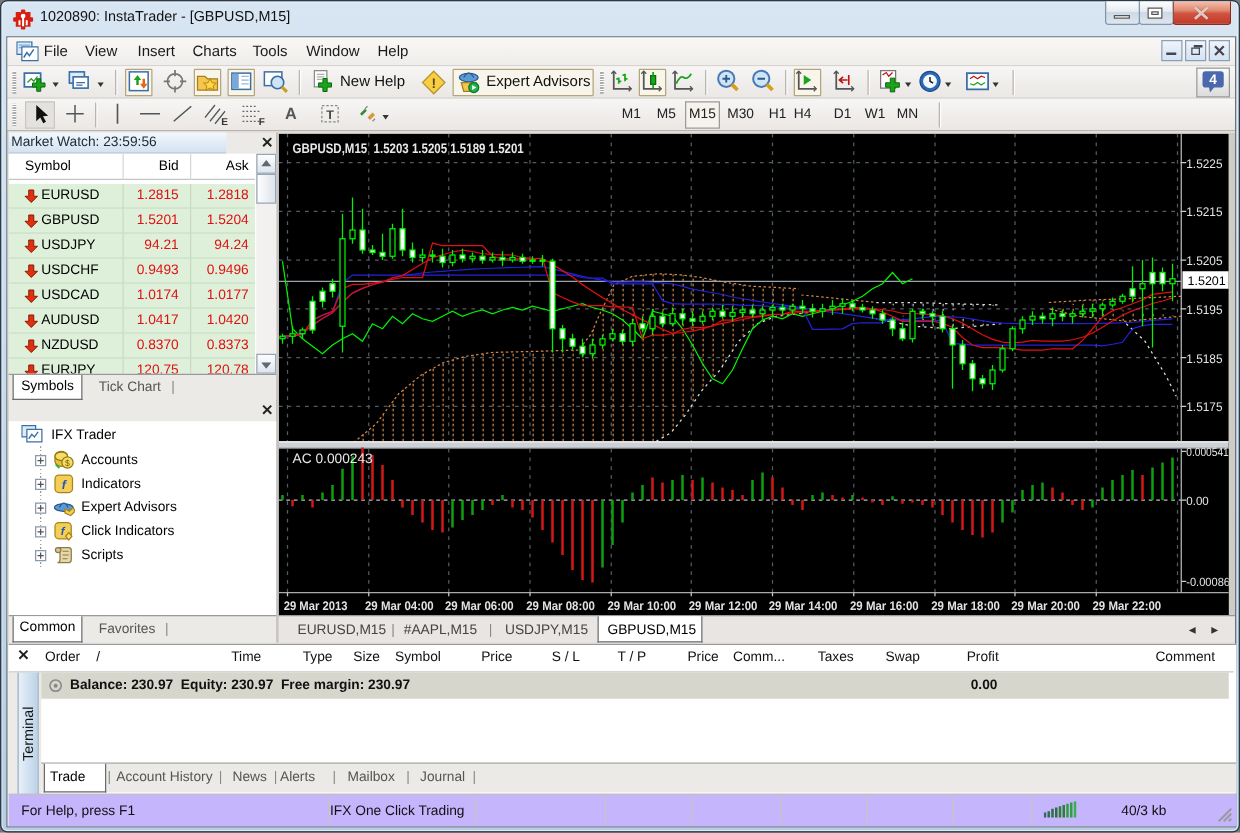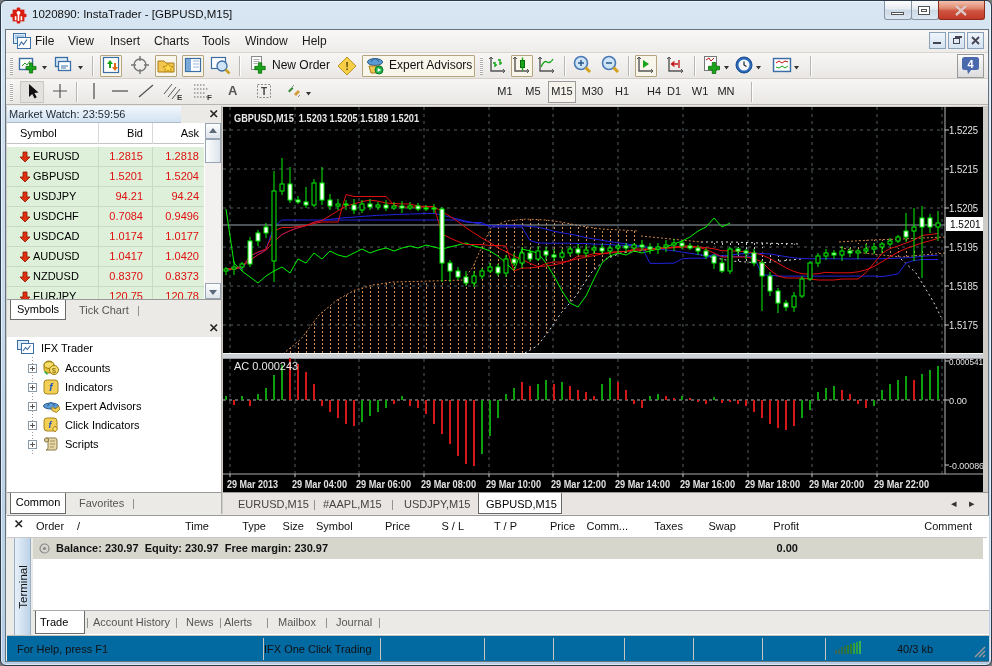--- a/index.html
+++ b/index.html
@@ -108,21 +108,21 @@
           <rect x="1.5" y="2.5" width="14" height="11" fill="#fff" stroke="#3a6ea5" stroke-width="1.2"></rect>
           <circle cx="12" cy="11" r="5" fill="#cfe4f7" stroke="#3a6ea5" stroke-width="1.3"></circle>
           <path d="M15.5 14.5 l4 4" stroke="#c8a020" stroke-width="2.5"></path>
         </svg>
         <div class="sep" style="left:233px"></div>
         <svg class="abs" style="left:242px;top:2px" width="20" height="22">
           <rect x="3.5" y="1.5" width="10" height="13" fill="#fdfdfd" stroke="#8a8a8a"></rect>
           <path d="M5.5 4.5h6M5.5 6.5h6M5.5 8.5h4" stroke="#b0b0b0" stroke-width="1"></path>
           <path d="M10.336 7.8h3.3280000000000003v3.536h3.536v3.3280000000000003h-3.536v3.536h-3.3280000000000003v-3.536h-3.536v-3.3280000000000003h3.536z" fill="#19a519" stroke="#0a6a0a" stroke-width="0.8"></path>
         </svg>
-        <div class="abs" style="left:266px;top:5px;font-size:12px;color:#111">New Order</div>
+        <div class="abs" style="left:266px;top:5px;font-size:12px;color:#111">New Help</div>
         <svg class="abs" style="left:330px;top:2px" width="22" height="22">
           <path d="M11 2 L20 11 L11 20 L2 11 Z" fill="#f7ce46" stroke="#b8942a"></path>
           <text x="11" y="15" text-anchor="middle" font-size="11" font-weight="bold" fill="#5a4a10">!</text>
         </svg>
         <div class="abs pressed" style="left:356px;top:2px;width:113px;height:22px"></div>
         <svg class="abs" style="left:359px;top:2px" width="20" height="22">
           <ellipse cx="10" cy="7" rx="7.5" ry="3.4" fill="#5b9bd5" stroke="#2a5a8a"></ellipse>
           <path d="M6 7 q4-7 8 0" fill="#5b9bd5" stroke="#2a5a8a"></path>
           <path d="M4 11 h12 l-2 7 h-8 z" fill="#f3c64f" stroke="#a87d1e"></path>
           <circle cx="14" cy="15" r="4" fill="#22b14c" stroke="#0a7a2a"></circle>
@@ -235,21 +235,21 @@
           <path d="M10 13 l4-4 2 2 -4 4z" fill="#d49a3a"></path>
           <path d="M8 6 l2-2M14 16l2-2" stroke="#888"></path>
           <path d="M22 11 l5 0 l-2.5 3.5 z" fill="#333"></path>
         </svg>
         <div class="abs" style="left:486px;top:6px;width:26px;text-align:center;font-size:11px;color:#222">M1</div>
         <div class="abs" style="left:514px;top:6px;width:26px;text-align:center;font-size:11px;color:#222">M5</div>
         <div class="abs" style="left:542px;top:2px;width:28px;height:22px;background:#f6f3ec;border:1px solid #9a9a9a"></div>
         <div class="abs" style="left:542px;top:6px;width:28px;text-align:center;font-size:11px;color:#222">M15</div>
         <div class="abs" style="left:572px;top:6px;width:29px;text-align:center;font-size:11px;color:#222">M30</div>
         <div class="abs" style="left:603px;top:6px;width:26px;text-align:center;font-size:11px;color:#222">H1</div>
-        <div class="abs" style="left:629px;top:6px;width:26px;text-align:right;font-size:11px;color:#222">H4</div>
+        <div class="abs" style="left:629px;top:6px;width:26px;text-align:left;font-size:11px;color:#222">H4</div>
         <div class="abs" style="left:655px;top:6px;width:26px;text-align:center;font-size:11px;color:#222">D1</div>
         <div class="abs" style="left:681px;top:6px;width:26px;text-align:center;font-size:11px;color:#222">W1</div>
         <div class="abs" style="left:707px;top:6px;width:26px;text-align:center;font-size:11px;color:#222">MN</div>
         <div class="sep" style="left:745px"></div>
       </div>
       <div class="abs" style="left:0;top:76px;width:982px;height:408px;background:#cfccc8"></div>
       <div class="abs" style="left:1px;top:76px;width:215px;height:408px;background:#eceae7;border-right:1px solid #b0aca8">
         <div class="hdr" style="left:0;top:0;width:174px;padding-left:2px">Market Watch: 23:59:56</div>
         <svg class="abs" style="left:202px;top:3px" width="10" height="10">
           <path d="M1.5 1.5 L8 8 M8 1.5 L1.5 8" stroke="#222" stroke-width="1.6"></path>
@@ -291,21 +291,21 @@
             <span class="abs" style="left:0;top:3px;width:136px;text-align:right;color:#e01010">94.21</span>
             <span class="abs" style="left:0;top:3px;width:192px;text-align:right;color:#e01010">94.24</span>
             <span class="abs" style="left:91px;top:0;width:1px;height:20px;background:#c6dcc2"></span>
             <span class="abs" style="left:145px;top:0;width:1px;height:20px;background:#c6dcc2"></span>
           </div>
           <div class="abs" style="left:0;top:60px;width:197px;height:20px;background:#def0da;border-bottom:1px solid #c6dcc2;font-size:11px">
             <svg class="abs" style="left:12px;top:4px" width="12" height="12">
               <path d="M4 1 h4 v5 h3 l-5 5 -5-5 h3z" fill="#e03010" stroke="#8a1a00" stroke-width="0.8"></path>
             </svg>
             <span class="abs" style="left:26px;top:3px;color:#000">USDCHF</span>
-            <span class="abs" style="left:0;top:3px;width:136px;text-align:right;color:#e01010">0.7084</span>
+            <span class="abs" style="left:0;top:3px;width:136px;text-align:right;color:#e01010">0.9493</span>
             <span class="abs" style="left:0;top:3px;width:192px;text-align:right;color:#e01010">0.9496</span>
             <span class="abs" style="left:91px;top:0;width:1px;height:20px;background:#c6dcc2"></span>
             <span class="abs" style="left:145px;top:0;width:1px;height:20px;background:#c6dcc2"></span>
           </div>
           <div class="abs" style="left:0;top:80px;width:197px;height:20px;background:#def0da;border-bottom:1px solid #c6dcc2;font-size:11px">
             <svg class="abs" style="left:12px;top:4px" width="12" height="12">
               <path d="M4 1 h4 v5 h3 l-5 5 -5-5 h3z" fill="#e03010" stroke="#8a1a00" stroke-width="0.8"></path>
             </svg>
             <span class="abs" style="left:26px;top:3px;color:#000">USDCAD</span>
             <span class="abs" style="left:0;top:3px;width:136px;text-align:right;color:#e01010">1.0174</span>
@@ -871,21 +871,21 @@
           <span class="abs" style="left:245px;top:5px;font-size:11px;color:#555">Mailbox</span>
           <span class="abs" style="left:303px;top:5px;font-size:11px;color:#555">Journal</span>
           <span class="abs" style="left:53px;top:5px;font-size:11px;color:#888">|</span>
           <span class="abs" style="left:142px;top:5px;font-size:11px;color:#888">|</span>
           <span class="abs" style="left:186px;top:5px;font-size:11px;color:#888">|</span>
           <span class="abs" style="left:233px;top:5px;font-size:11px;color:#888">|</span>
           <span class="abs" style="left:292px;top:5px;font-size:11px;color:#888">|</span>
           <span class="abs" style="left:345px;top:5px;font-size:11px;color:#888">|</span>
         </div>
       </div>
-      <div class="abs" style="left:1px;top:605px;width:982px;height:26px;background:#0369a1;border-top:1px solid #c2beba;font-size:11px;color:#111">
+      <div class="abs" style="left:1px;top:605px;width:982px;height:26px;background:#c4b5fd;border-top:1px solid #c2beba;font-size:11px;color:#111">
         <span class="abs" style="left:10px;top:7px">For Help, press F1</span>
         <span class="abs" style="left:256px;top:2px;width:1px;height:22px;background:#c8c4c0"></span>
         <span class="abs" style="left:257px;top:7px">IFX One Click Trading</span>
         <span class="abs" style="left:373px;top:2px;width:1px;height:22px;background:#c8c4c0"></span>
         <span class="abs" style="left:477px;top:2px;width:1px;height:22px;background:#c8c4c0"></span>
         <span class="abs" style="left:546px;top:2px;width:1px;height:22px;background:#c8c4c0"></span>
         <span class="abs" style="left:617px;top:2px;width:1px;height:22px;background:#c8c4c0"></span>
         <span class="abs" style="left:686px;top:2px;width:1px;height:22px;background:#c8c4c0"></span>
         <span class="abs" style="left:755px;top:2px;width:1px;height:22px;background:#c8c4c0"></span>
         <span class="abs" style="left:818px;top:2px;width:1px;height:22px;background:#c8c4c0"></span>

